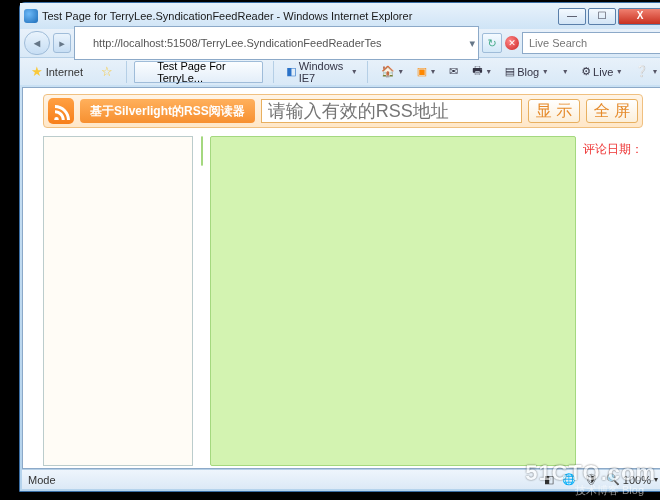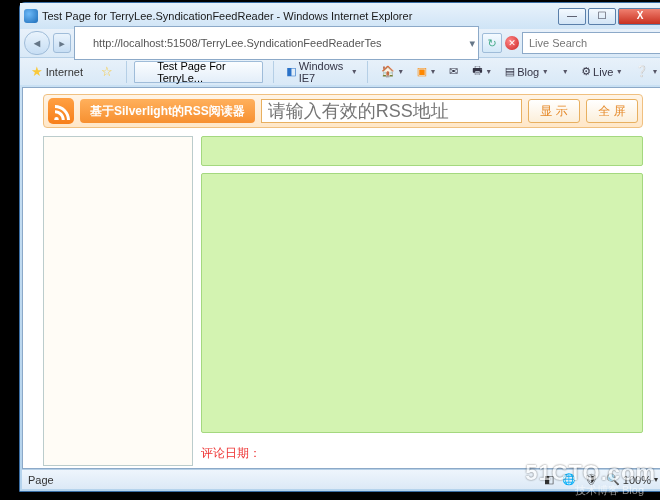--- a/index.html
+++ b/index.html
@@ -26,24 +26,24 @@
 .tbsep{width:3px;height:22px;border-left:1px solid #b5cfe6;margin:0 2px}
 .tbbtn{height:20px;padding:0 5px;display:flex;align-items:center;gap:2px;color:#334}
 .drp::after{content:"▾";font-size:8px;color:#556;margin-left:2px}
 .content{position:absolute;left:2px;right:2px;top:84px;bottom:22px;background:#fff;border:1px solid #8ca9c8}
 .app{padding:6px 20px}
 .hdr{display:flex;align-items:center;gap:6px;height:34px;background:linear-gradient(#fff4e6,#ffe7c8);border:1px solid #f0c080;border-radius:4px;padding:2px 4px}
 .rssico{width:26px;height:26px;background:linear-gradient(#ffa043,#f77f1a);border-radius:5px;display:flex;align-items:center;justify-content:center}
 .rssico svg{width:18px;height:18px}
 .tag{height:24px;padding:0 10px;background:linear-gradient(#ffb05c,#f79030);color:#fff;border-radius:4px;font-weight:bold;display:flex;align-items:center;font-size:12px}
 .rssin{flex:1;height:24px;border:1px solid #e8b060;background:#fff;padding:0 6px;color:#e58a2a;font-size:18px}
-.obt{width:52px;height:24px;border:1px solid #e8b060;background:linear-gradient(#fff,#fcefda);border-radius:3px;color:#e58a2a;font-size:12px}
+.obt{width:52px;height:24px;border:1px solid #e8b060;background:linear-gradient(#fff,#fcefda);border-radius:3px;color:#e58a2a;font-size:16px}
 .body2{display:flex;gap:8px;margin-top:8px;height:330px}
 .lp{width:150px;border:1px solid #bcc;background:#fffcf6}
-.rp{flex:1;display:flex;flex-direction:column;gap:7px}
+.rp{flex:1;display:flex;flex-direction:row;gap:7px}
 .gbox{border:1px solid #a4d87f;background:#d3f3b1;border-radius:2px}
 .g1{height:30px}.g2{flex:1}.g3{height:26px;border:none;background:transparent;color:#e33;font-size:12px;display:flex;align-items:center}
 .status{position:absolute;left:2px;right:2px;bottom:2px;height:20px;background:linear-gradient(#eef5fc,#dce9f6);border-top:1px solid #b5cfe6;display:flex;align-items:center;padding:0 6px;gap:8px;color:#333}
 .status .sp{flex:1}
 .zoom{display:flex;align-items:center;gap:3px}
 .wm{position:absolute;right:4px;bottom:14px;color:#fff;opacity:.6;font-size:22px;font-weight:bold;letter-spacing:1px;pointer-events:none;text-shadow:0 0 2px #000}
 .wm2{position:absolute;right:16px;bottom:2px;color:#fff;opacity:.55;font-size:11px;pointer-events:none}
 .flag{display:inline-block;width:14px;height:10px;background:linear-gradient(90deg,#f33 0 25%,#3d3 25% 50%,#36f 50% 75%,#fc3 75% 100%)}
 .qx{width:14px;height:14px;border-radius:50%;background:radial-gradient(circle at 35% 35%,#f88,#c22);color:#fff;font-size:9px;display:flex;align-items:center;justify-content:center}
 </style>
@@ -132,21 +132,21 @@
     <div class="rp">
      <div class="gbox g1"></div>
      <div class="gbox g2"></div>
      <div class="g3">评论日期：</div>
     </div>
    </div>
   </div>
  </div>
 
  <div class="status">
-  <span>Page</span>
+  <span>Mode</span>
   <span class="sp"></span>
   <span>◧</span>
   <span>🌐</span>
   <span>🛡</span>
   <div class="zoom">
         <span>🔍</span>
         <span>100%</span>
         <span style="font-size:8px">▾</span>
       </div>
  </div>

